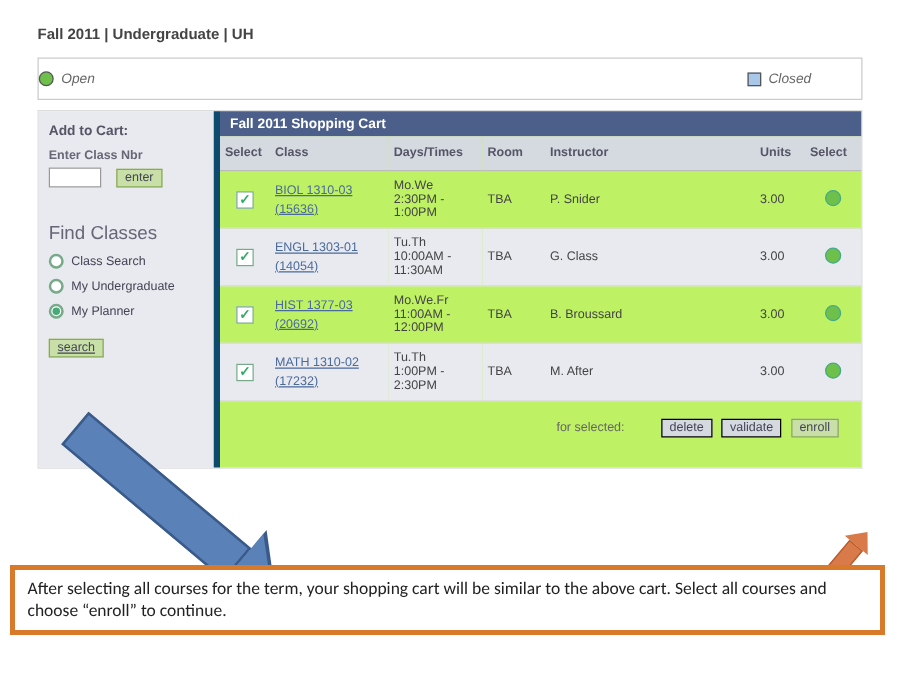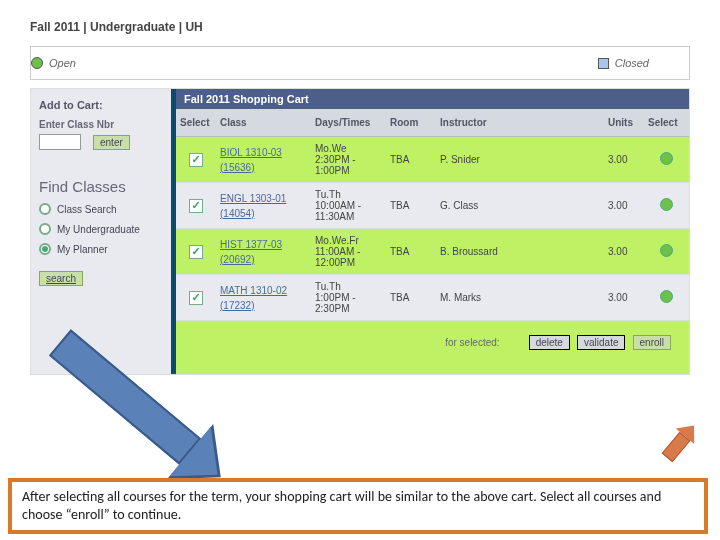--- a/index.html
+++ b/index.html
@@ -37,21 +37,21 @@
   .actions-row { text-align: right; padding: 14px 18px 24px 0; }
   .actions-row .lbl { color: #666; margin-right: 22px; font-size: 10px; }
   .actions-row button { margin-left: 4px; }
   .big-arrow { position: absolute; left: 40px; top: 380px; transform: rotate(40deg); }
   .big-arrow .shaft { width: 170px; height: 34px; background: #5a82b8; border: 2px solid #3a5a8a; }
   .big-arrow .head { width: 0; height: 0; border-left: 36px solid #5a82b8; border-top: 32px solid transparent; border-bottom: 32px solid transparent; position: absolute; right: -36px; top: -15px; }
   .big-arrow .head-border { width: 0; height: 0; border-left: 40px solid #3a5a8a; border-top: 36px solid transparent; border-bottom: 36px solid transparent; position: absolute; right: -40px; top: -19px; }
   .small-arrow { position: absolute; right: 30px; top: 440px; transform: rotate(-50deg); }
   .small-arrow .shaft { width: 28px; height: 14px; background: #d97a4a; border: 1px solid #b85a2a; }
   .small-arrow .head { width: 0; height: 0; border-left: 14px solid #d97a4a; border-top: 12px solid transparent; border-bottom: 12px solid transparent; position: absolute; right: -14px; top: -5px; }
-  .note-box { position: absolute; left: 8px; top: 478px; width: 700px; background: #fff; border: 4px solid #d97a2a; padding: 6px 10px; font-family: Calibri, Arial, sans-serif; font-size: 14px; color: #222; line-height: 1.3; }
+  .note-box { position: absolute; left: 8px; top: 452px; width: 700px; background: #fff; border: 4px solid #d97a2a; padding: 6px 10px; font-family: Calibri, Arial, sans-serif; font-size: 14px; color: #222; line-height: 1.3; }
 </style>
 </head>
 <body>
 
 <div class="page">
   <div class="breadcrumb">Fall 2011 | Undergraduate | UH</div>
 
   <div class="legend-box">
     <div class="legend-inner">
       <div class="legend-item">
@@ -137,21 +137,21 @@
               <td>3.00</td>
               <td style="text-align:center"><span class="status-dot"></span></td>
             </tr>
             <tr class="alt">
               <td style="text-align:center"><span class="chk">✓</span></td>
               <td><span class="class-link">MATH 1310-02<br>(17232)</span></td>
               <td style="white-space:pre-line">Tu.Th
 1:00PM -
 2:30PM</td>
               <td>TBA</td>
-              <td>M. Marks</td>
+              <td>M. After</td>
               <td>3.00</td>
               <td style="text-align:center"><span class="status-dot"></span></td>
             </tr>
           </tbody>
       </table>
       <div class="actions-row">
         <span class="lbl">for selected:</span>
         <button class="btn btn-gray">delete</button>
         <button class="btn btn-gray">validate</button>
         <button class="btn">enroll</button>

